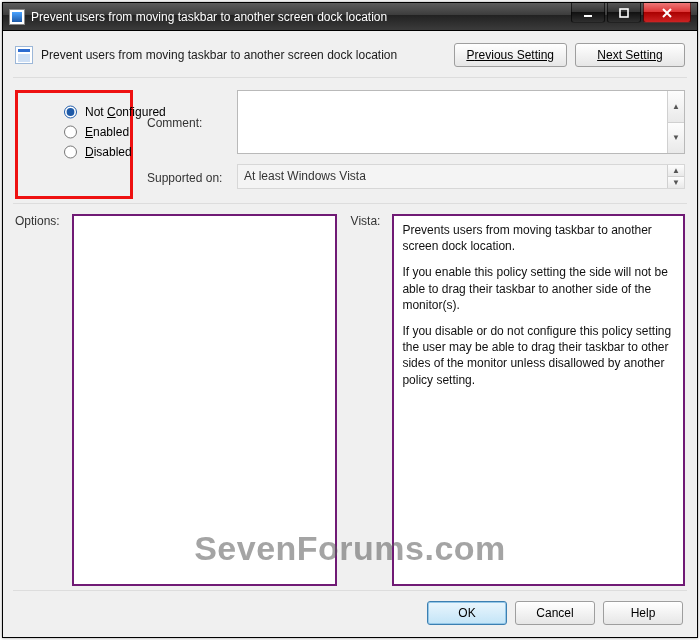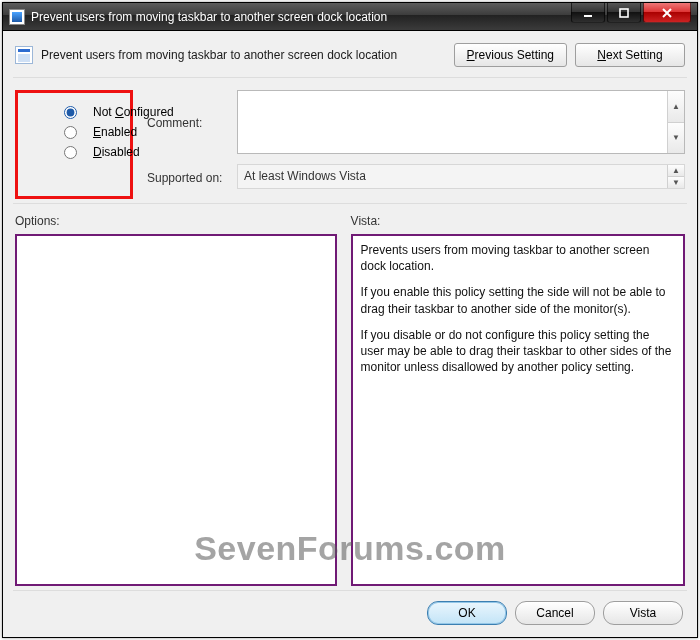--- a/index.html
+++ b/index.html
@@ -78,37 +78,37 @@
   .header-row .hicon::before{
     content:"";position:absolute;left:2px;top:2px;width:12px;height:3px;background:#2d6cd0;
   }
   .header-row .hicon::after{
     content:"";position:absolute;left:2px;top:7px;width:12px;height:8px;background:#cfe0f5;
   }
   .header-row .htext{ flex:1; color:#1a1a1a; }
   .navbtn{
     min-width:110px;height:24px;border:1px solid #9e9e9e;border-radius:3px;
     background:linear-gradient(to bottom,#fff,#e6e6e6);
-    padding:0 12px;font-size:12px;cursor:default;
+    padding:0 12px;font-size:12px;cursor:default;text-decoration:underline;
   }
   .navbtn u{text-decoration:underline;}
 
   .mid{
     display:flex; gap:14px;
     padding:12px 2px 4px 2px;
     border-bottom:1px solid #ddd;
   }
   .radio-col{
     width:118px;
     border:3px solid #e11; 
     padding:6px 6px 6px 6px;
     background:#f0f0f0;
   }
   .radio-row{
-    display:flex;align-items:center;gap:16px;
+    display:flex;gap:8px;
     margin:6px 0;
     font-size:12px;color:#000;padding-left:40px;
   }
   .radio-row input{margin:0;accent-color:#1e5aa8;}
   .radio-row label{white-space:nowrap;}
   .fields-col{flex:1;}
   .fieldline{display:flex;align-items:center;gap:0;margin-bottom:10px;}
   .fieldline .lab{width:90px;text-align:left;color:#333;padding-top:2px;}
   .textarea-shell{
     flex:1;display:flex;border:1px solid #b9b9b9;background:#fff;height:64px;
@@ -124,35 +124,35 @@
   }
   .spinbtns .sp:last-child{border-bottom:none;}
   .supported-shell{
     flex:1;display:flex;border:1px solid #d7d7d7;background:#f4f4f4;height:25px;
   }
   .supported-shell .sval{flex:1;padding:4px 6px;color:#333;}
 
   .lower{
     flex:1; display:flex; gap:14px; padding:10px 2px 4px 2px;
   }
-  .pane{flex:1;display:flex;flex-direction:column;}
+  .pane{flex:1;display:flex;flex-direction:row;gap:12px;}
   .pane .plabel{margin-bottom:6px;color:#333;}
   .pane .box{
     flex:1;border:2px solid #701a75;background:#fff;padding:6px 8px;
     overflow:auto;font-size:12px;line-height:1.35;color:#111;
   }
   .pane.left{max-width:48%;}
 
   .footer{
     border-top:1px solid #ddd;
     padding:10px 4px 2px 4px;
     display:flex;justify-content:flex-end;gap:8px;
   }
   .btn{
-    width:80px;height:24px;border:1px solid #9e9e9e;border-radius:11px;
+    width:80px;height:24px;border:1px solid #9e9e9e;border-radius:3px;
     background:linear-gradient(to bottom,#fff,#e6e6e6);font-size:12px;color:#000;
   }
   .btn.primary{
     border:1px solid #3c7fb1;
     background:linear-gradient(to bottom,#eaf6fd,#c3e4f7);
     box-shadow:inset 0 0 0 1px #94c7e8;
   }
 
   .watermark{
     position:absolute; left:0; right:0; bottom:69px;
@@ -250,19 +250,19 @@
             <div style="margin-bottom:10px">Prevents users from moving taskbar to another screen dock location.</div>
             <div style="margin-bottom:10px">If you enable this policy setting the side will not be able to drag their taskbar to another side of the monitor(s).</div>
             <div style="margin-bottom:24px">If you disable or do not configure this policy setting the user may be able to drag their taskbar to other sides of the monitor unless disallowed by another policy setting.</div>
           </div>
       </div>
     </div>
 
     <div class="footer">
       <button class="btn primary">OK</button>
       <button class="btn">Cancel</button>
-      <button class="btn">Vista</button>
+      <button class="btn">Help</button>
     </div>
 
     <div class="watermark">SevenForums.com</div>
 
   </div>
 </div>
 
 </body></html>

